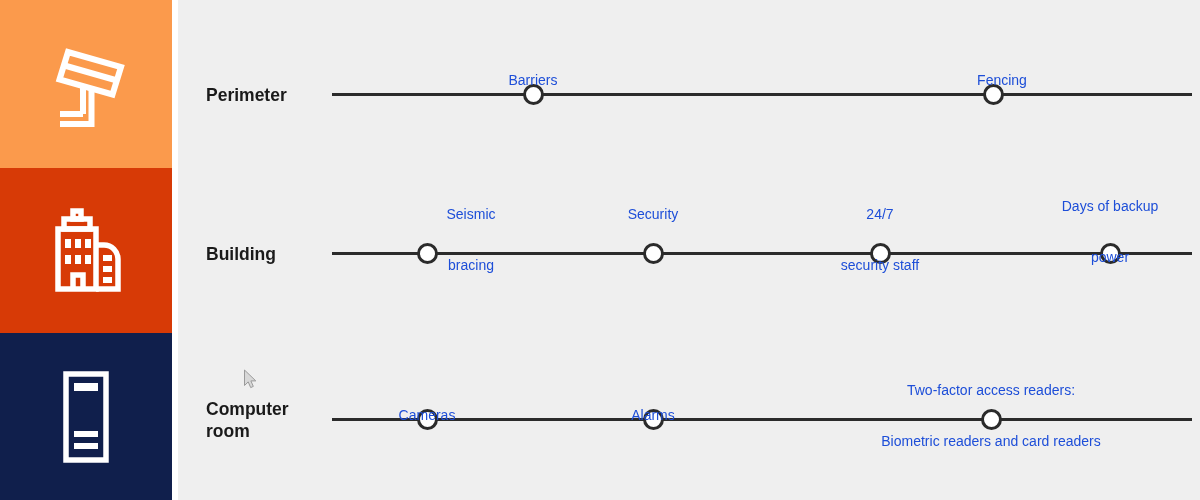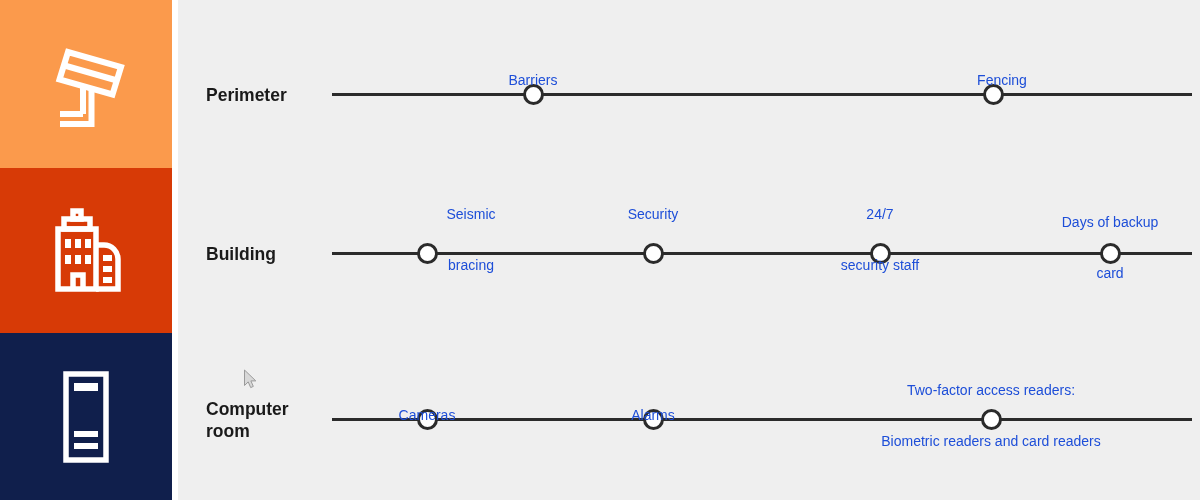--- a/index.html
+++ b/index.html
@@ -189,23 +189,23 @@
       <div>Security</div>
     </div>
 
     <div class="node" style="left:869.5px; top:242.5px;"></div>
     <div class="node-label" style="left:880px; top:172px;">
       <div>24/7</div>
       <div>security staff</div>
     </div>
 
     <div class="node" style="left:1099.5px; top:242.5px;"></div>
-    <div class="node-label" style="left:1110px; top:180px;text-align:center;">
+    <div class="node-label" style="left:1110px; top:164px;text-align:center;">
       <div>Days of backup</div>
-      <div>card</div>
+      <div>power</div>
     </div>
   </div>
 
   <div class="row">
     <div class="row-label" style="left:206px; top:398px;">
       <div>Computer</div>
       <div>room</div>
     </div>
     <div class="axis" style="left:332px; top:418px; width:860px;"></div>
 

